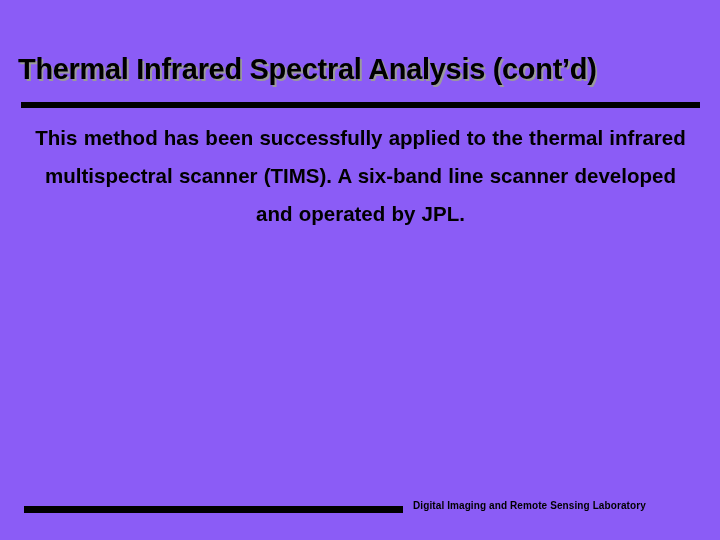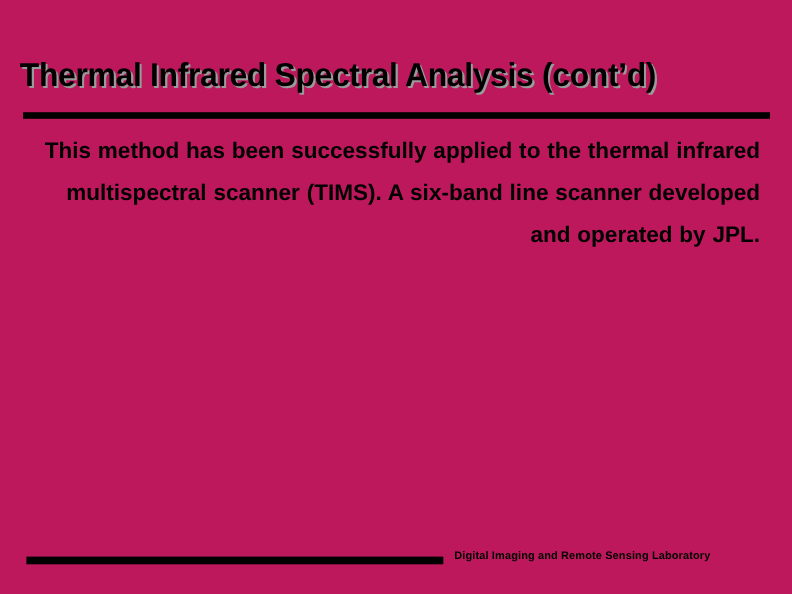--- a/index.html
+++ b/index.html
@@ -11,21 +11,21 @@
     height: 540px;
     background: #ffffff;
     font-family: "Liberation Sans", "DejaVu Sans", sans-serif;
     overflow: hidden;
   }
 
   #slide {
     position: relative;
     width: 720px;
     height: 540px;
-    background: #be185d;
+    background: #8b5cf6;
   }
 
   
   #slide-title {
     position: absolute;
     left: 18px;
     top: 50px;
     width: 694px;
     font-size: 30px;
     font-weight: bold;
@@ -59,21 +59,21 @@
   .para {
     color: #000000;
     font-size: 20.5px;
     font-weight: bold;
     line-height: 38px;
     letter-spacing: 0px;
     word-spacing: 0.5px;
   }
 
   .para.left {
-    text-align: right;
+    text-align: center;
   }
 
   .para.justify {
     text-align: justify;
     text-align-last: left;
   }
 
   .para-gap {
     height: 38px;
   }

